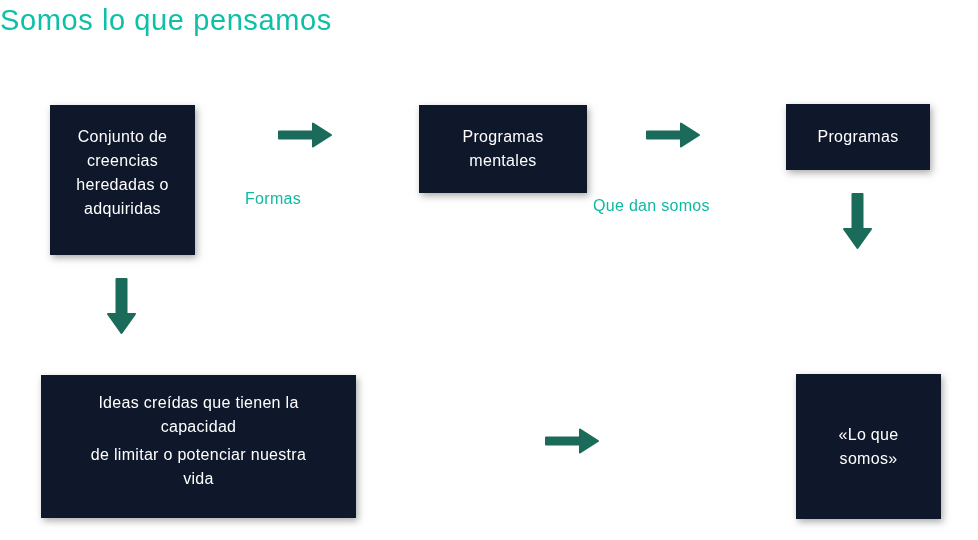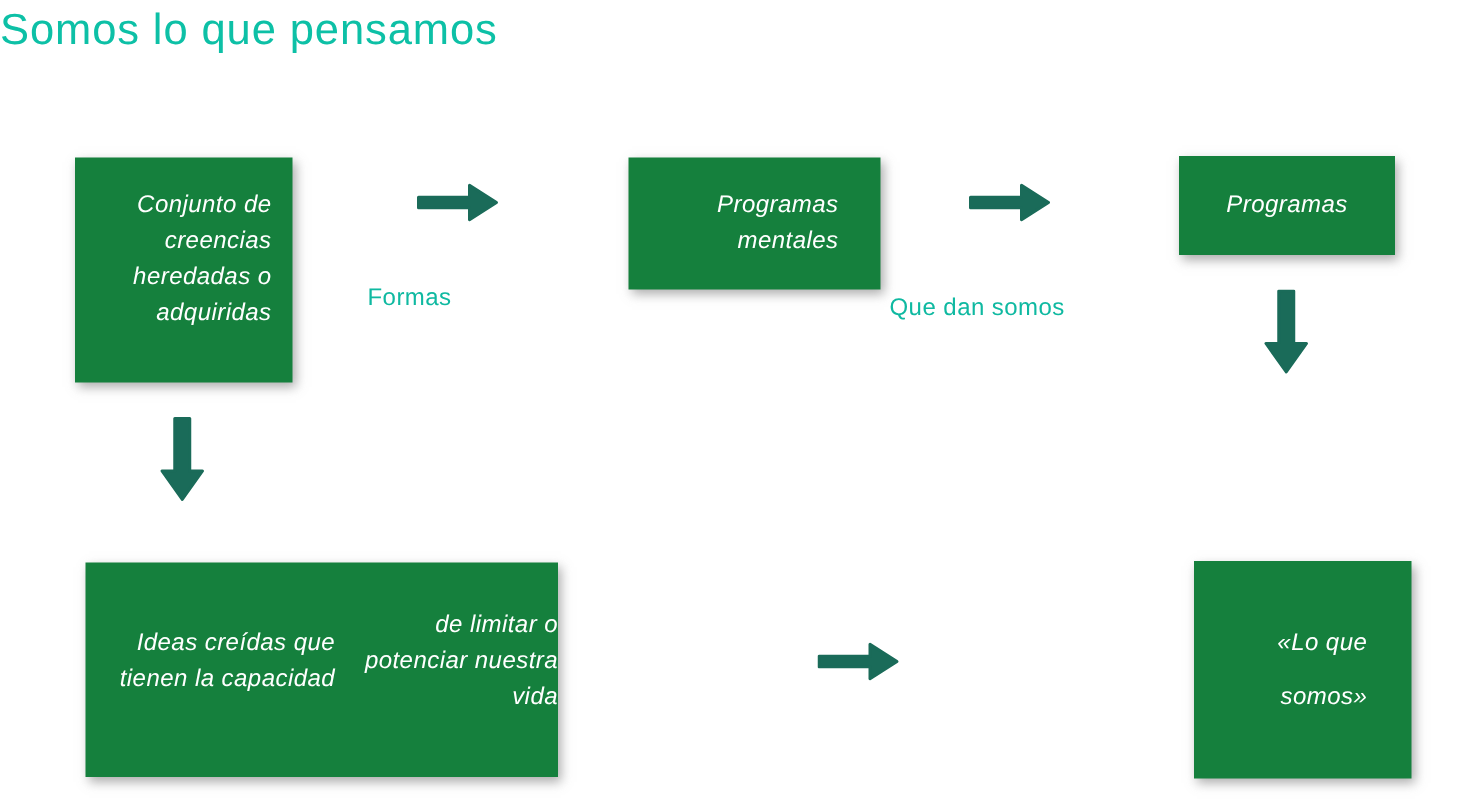--- a/index.html
+++ b/index.html
@@ -20,40 +20,39 @@
     top: 4px;
     left: 0;
     width: 100%;
     font-size: 29px;
     font-weight: 500;
     letter-spacing: 0.6px;
     color: #0dc0a6;
   }
   .box {
     position: absolute;
-    background: #15803d;
+    background: #0f172a;
     color: #ffffff;
     display: flex;
     align-items: center;
     justify-content: center;
-    text-align: right;
+    text-align: center;
     font-size: 16px;
     line-height: 24px;
     letter-spacing: 0.3px;
     box-shadow: 2px 3px 7px rgba(104,104,104,0.55);
-    font-style: italic;
   }
   .box-conjunto   { left: 50px;  top: 105px; width: 145px; height: 150px; padding-bottom: 14px; box-sizing: border-box; }
   .box-conjunto .txt { max-width: 117px; }
   .box-programas  { left: 419px; top: 105px; width: 168px; height: 88px; }
   .box-programas .txt { max-width: 112px; }
   .box-resultados { left: 786px; top: 104px; width: 144px; height: 66px; }
-  .box-ideas      { left: 41px;  top: 375px; width: 315px; height: 143px; padding-bottom: 12px; box-sizing: border-box; flex-direction: row; margin-left: 16px; }
+  .box-ideas      { left: 41px;  top: 375px; width: 315px; height: 143px; padding-bottom: 12px; box-sizing: border-box; flex-direction: column; }
   .box-ideas .para { max-width: 232px; margin: 2px auto; }
-  .box-somos      { left: 796px; top: 374px; width: 145px; height: 145px; line-height: 36px; }
+  .box-somos      { left: 796px; top: 374px; width: 145px; height: 145px; line-height: 24px; }
   .box-somos .txt { max-width: 86px; }
   .flow-label {
     position: absolute;
     text-align: left;
     font-size: 16px;
     letter-spacing: 0.3px;
     color: #0fb9a1;
   }
   .label-formas { left: 245px; top: 190px; width: 120px; }
   .label-quedancomo { left: 593px; top: 197px; width: 160px; }

